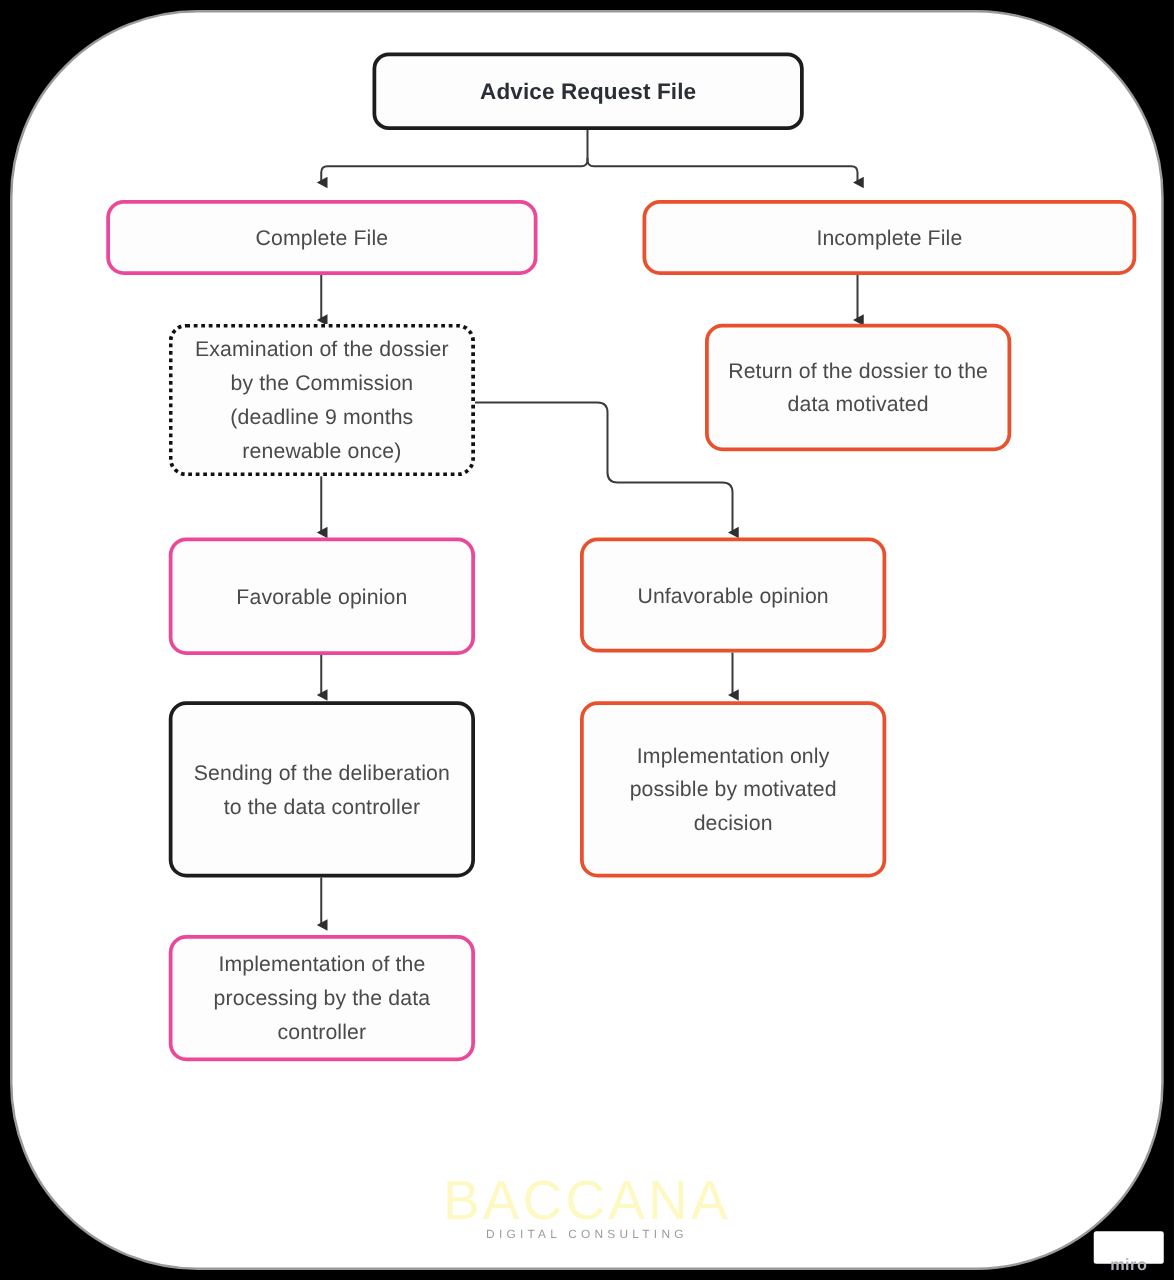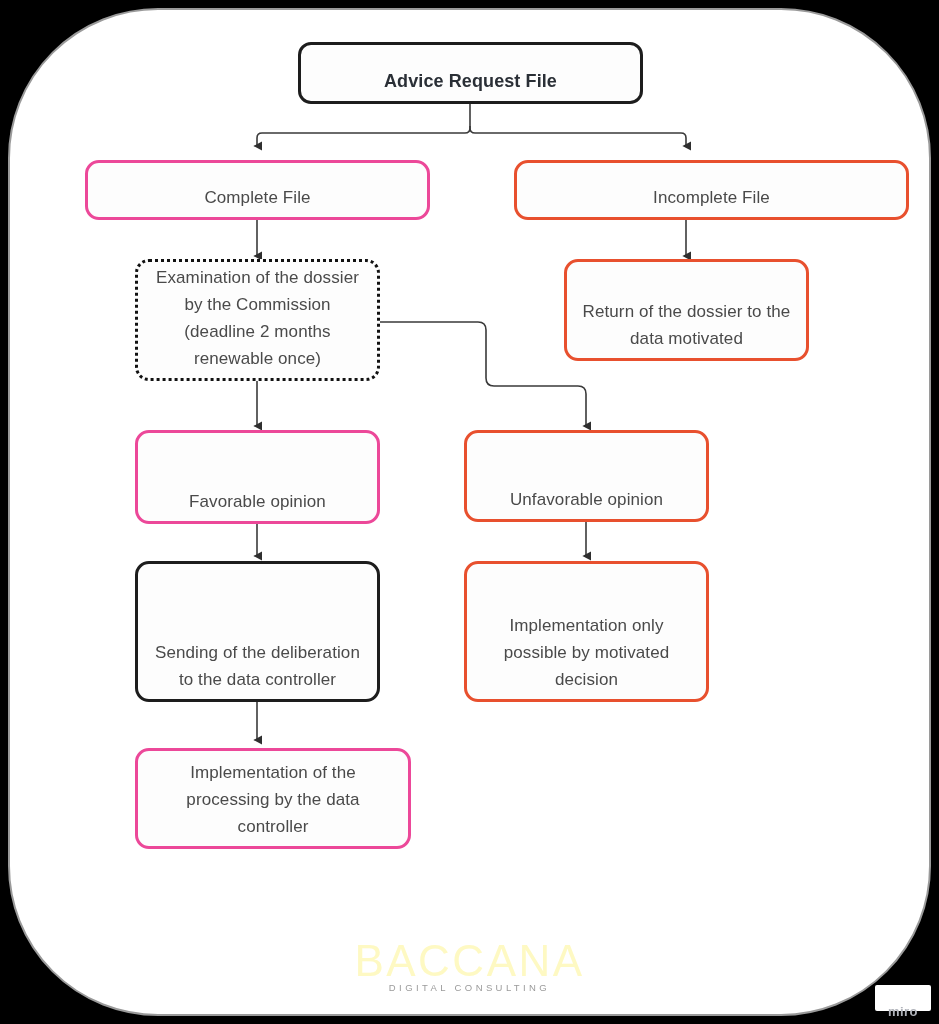--- a/index.html
+++ b/index.html
@@ -33,21 +33,21 @@
     left: 0; top: 0;
     width: 939px; height: 1024px;
     pointer-events: none;
   }
   
   .node {
     position: absolute;
     background: #fdfdfd;
     border-radius: 14px;
     display: flex;
-    align-items: flex-end;
+    align-items: center;
     justify-content: center;
     text-align: center;
     color: #4a4a4a;
     font-size: 17px;
     line-height: 27px;
     padding: 6px 14px;
     letter-spacing: .1px;
   }
   .node.black   { border: 3px solid #1d1d1d; }
   .node.green   { border: 3px solid #ec4899; }
@@ -145,21 +145,21 @@
 
   <div class="node green" style="left:85px; top:160px; width:345px; height:60px;">
     <span class="txt">Complete File</span>
   </div>
 
   <div class="node red" style="left:514px; top:160px; width:395px; height:60px;">
     <span class="txt">Incomplete File</span>
   </div>
 
   <div class="node dotted" style="left:135px; top:259px; width:245px; height:122px;">
-    <span class="txt">Examination of the dossier by the Commission (deadline 2 months renewable once)</span>
+    <span class="txt">Examination of the dossier by the Commission (deadline 9 months renewable once)</span>
   </div>
 
   <div class="node red" style="left:564px; top:259px; width:245px; height:102px;">
     <span class="txt">Return of the dossier to the data motivated</span>
   </div>
 
   <div class="node green" style="left:135px; top:430px; width:245px; height:94px;">
     <span class="txt">Favorable opinion</span>
   </div>
 
@@ -168,21 +168,21 @@
   </div>
 
   <div class="node black" style="left:135px; top:561px; width:245px; height:141px;">
     <span class="txt">Sending of the deliberation to the data controller</span>
   </div>
 
   <div class="node red" style="left:464px; top:561px; width:245px; height:141px;">
     <span class="txt">Implementation only possible by motivated decision</span>
   </div>
 
-  <div class="node green" style="left:135px; top:748px; width:276px; height:101px;">
+  <div class="node green" style="left:135px; top:748px; width:245px; height:101px;">
     <span class="txt">Implementation of the processing by the data controller</span>
   </div>
 
   <div id="logo">
     <div class="wordmark">BACCANA</div>
     <div class="tagline">DIGITAL CONSULTING</div>
   </div>
 
   <div id="miro">
     <span class="mlabel">miro</span>

